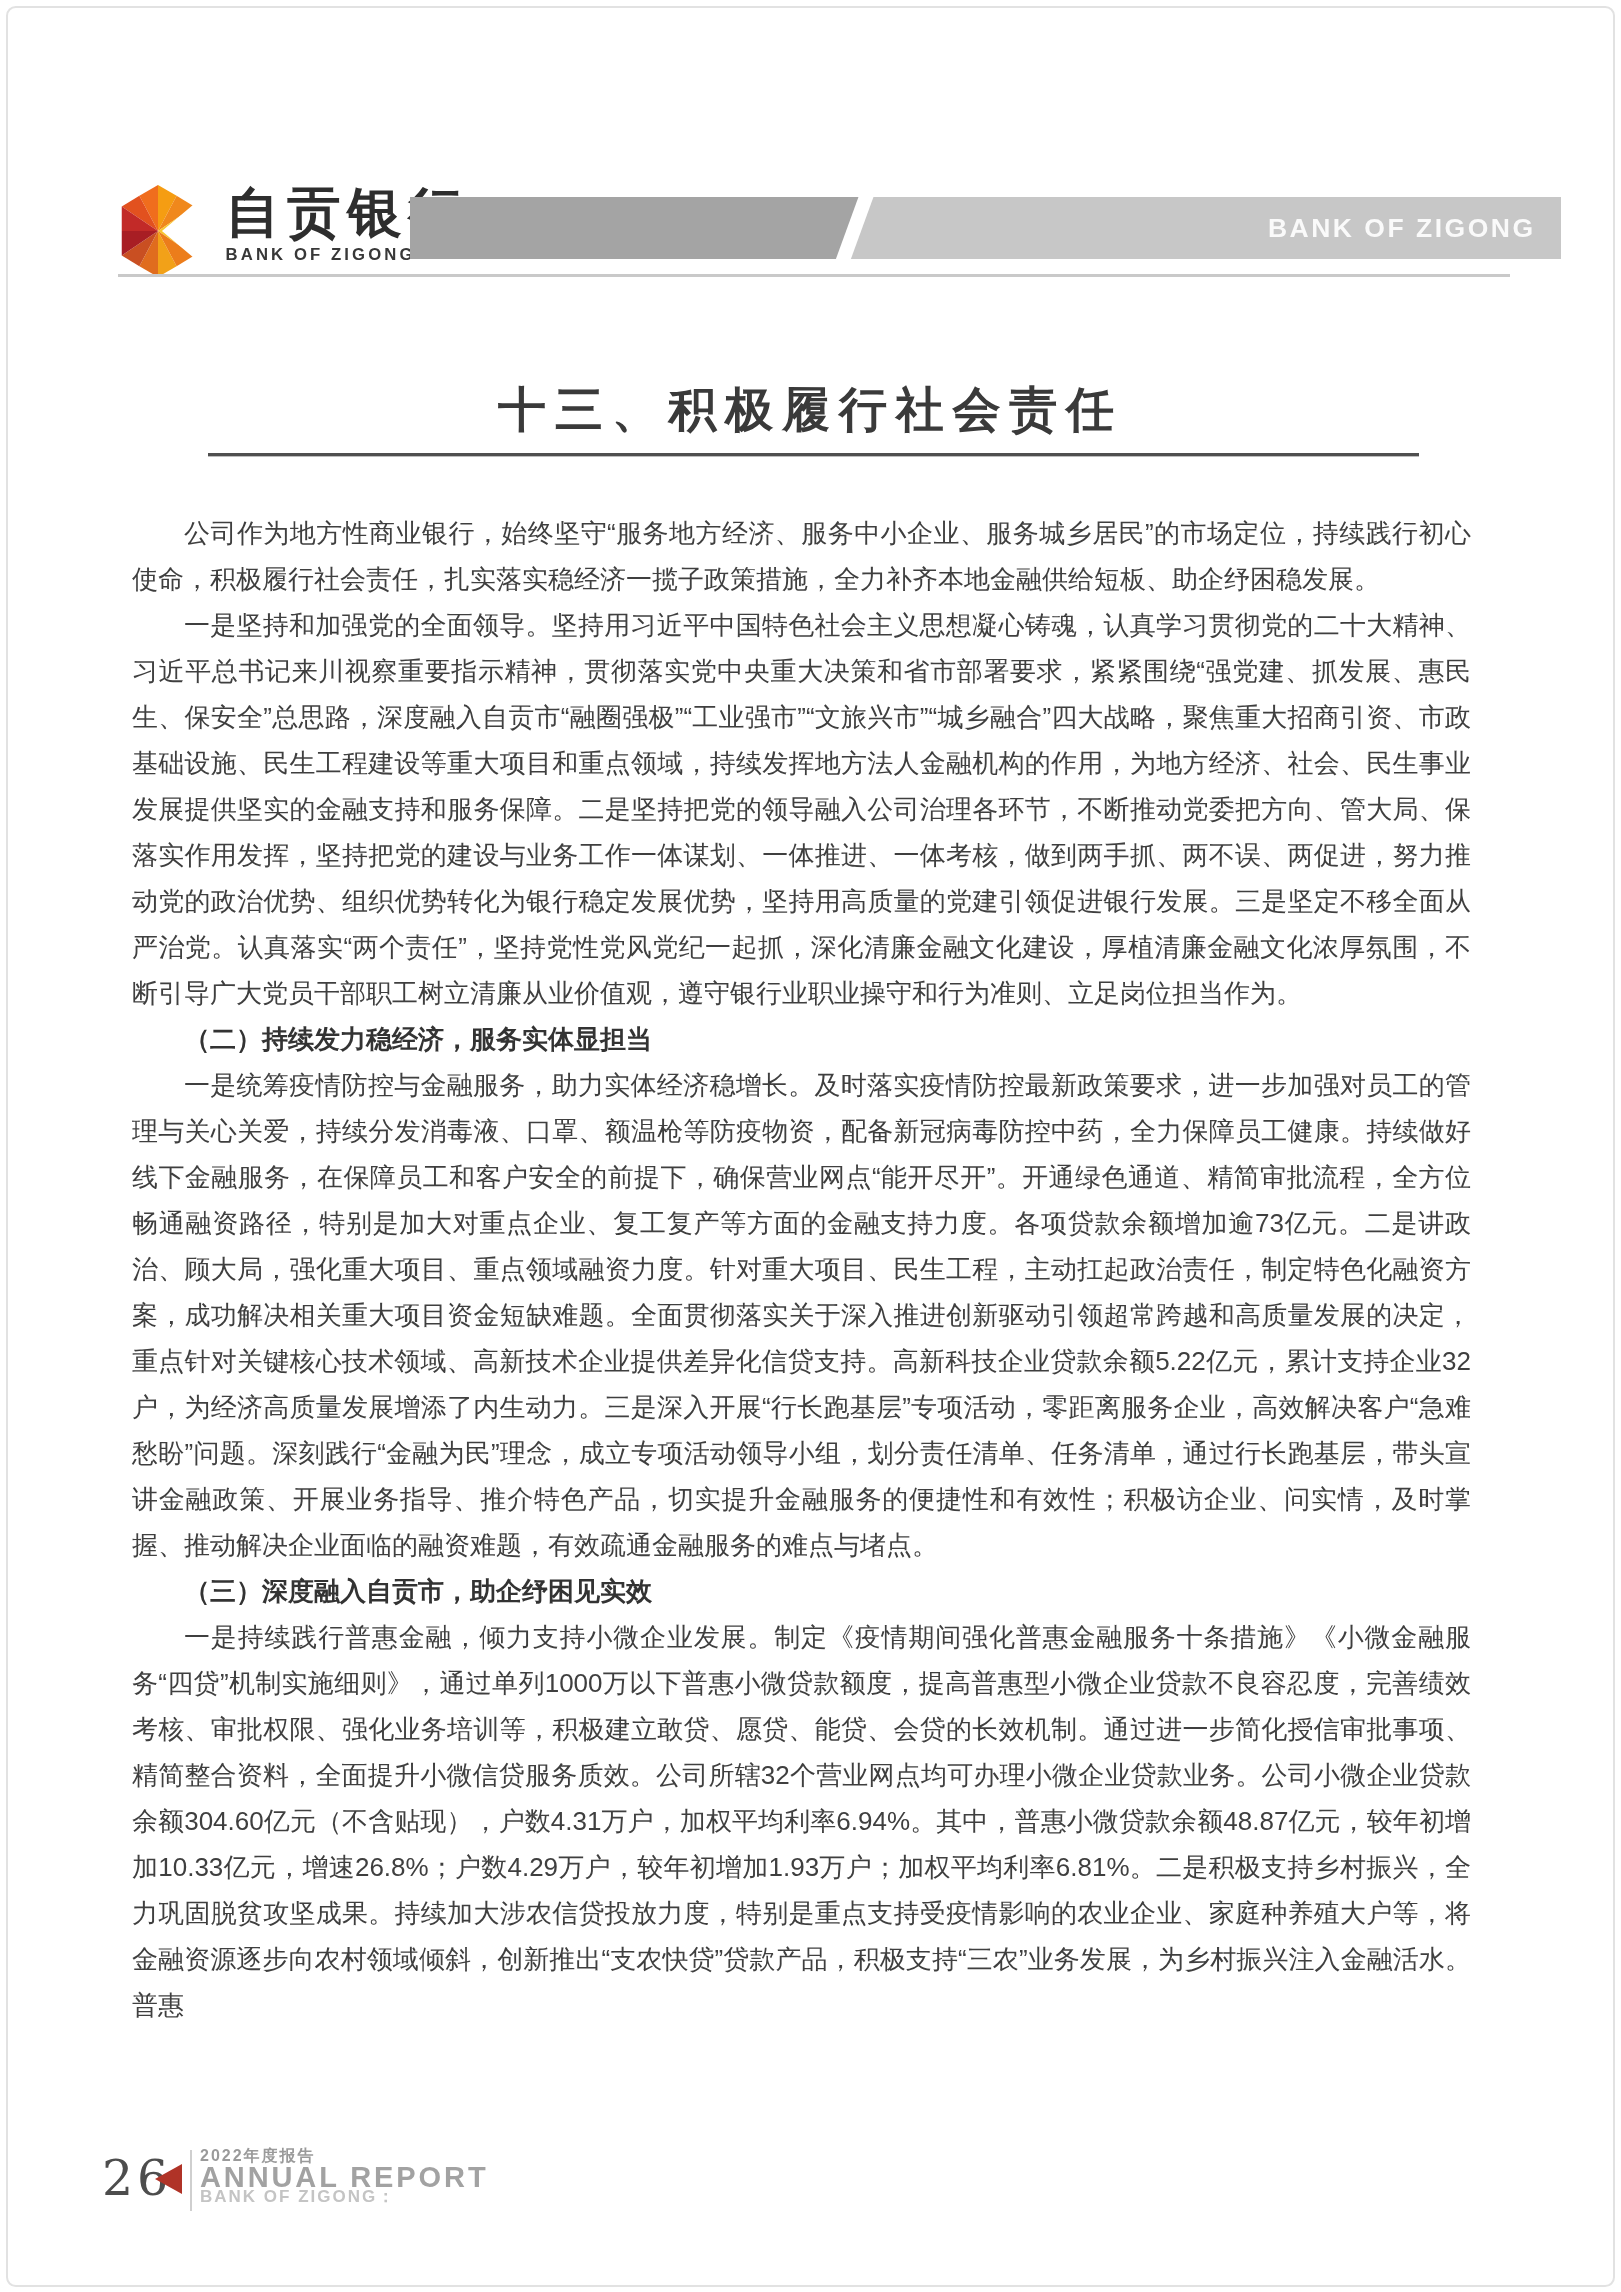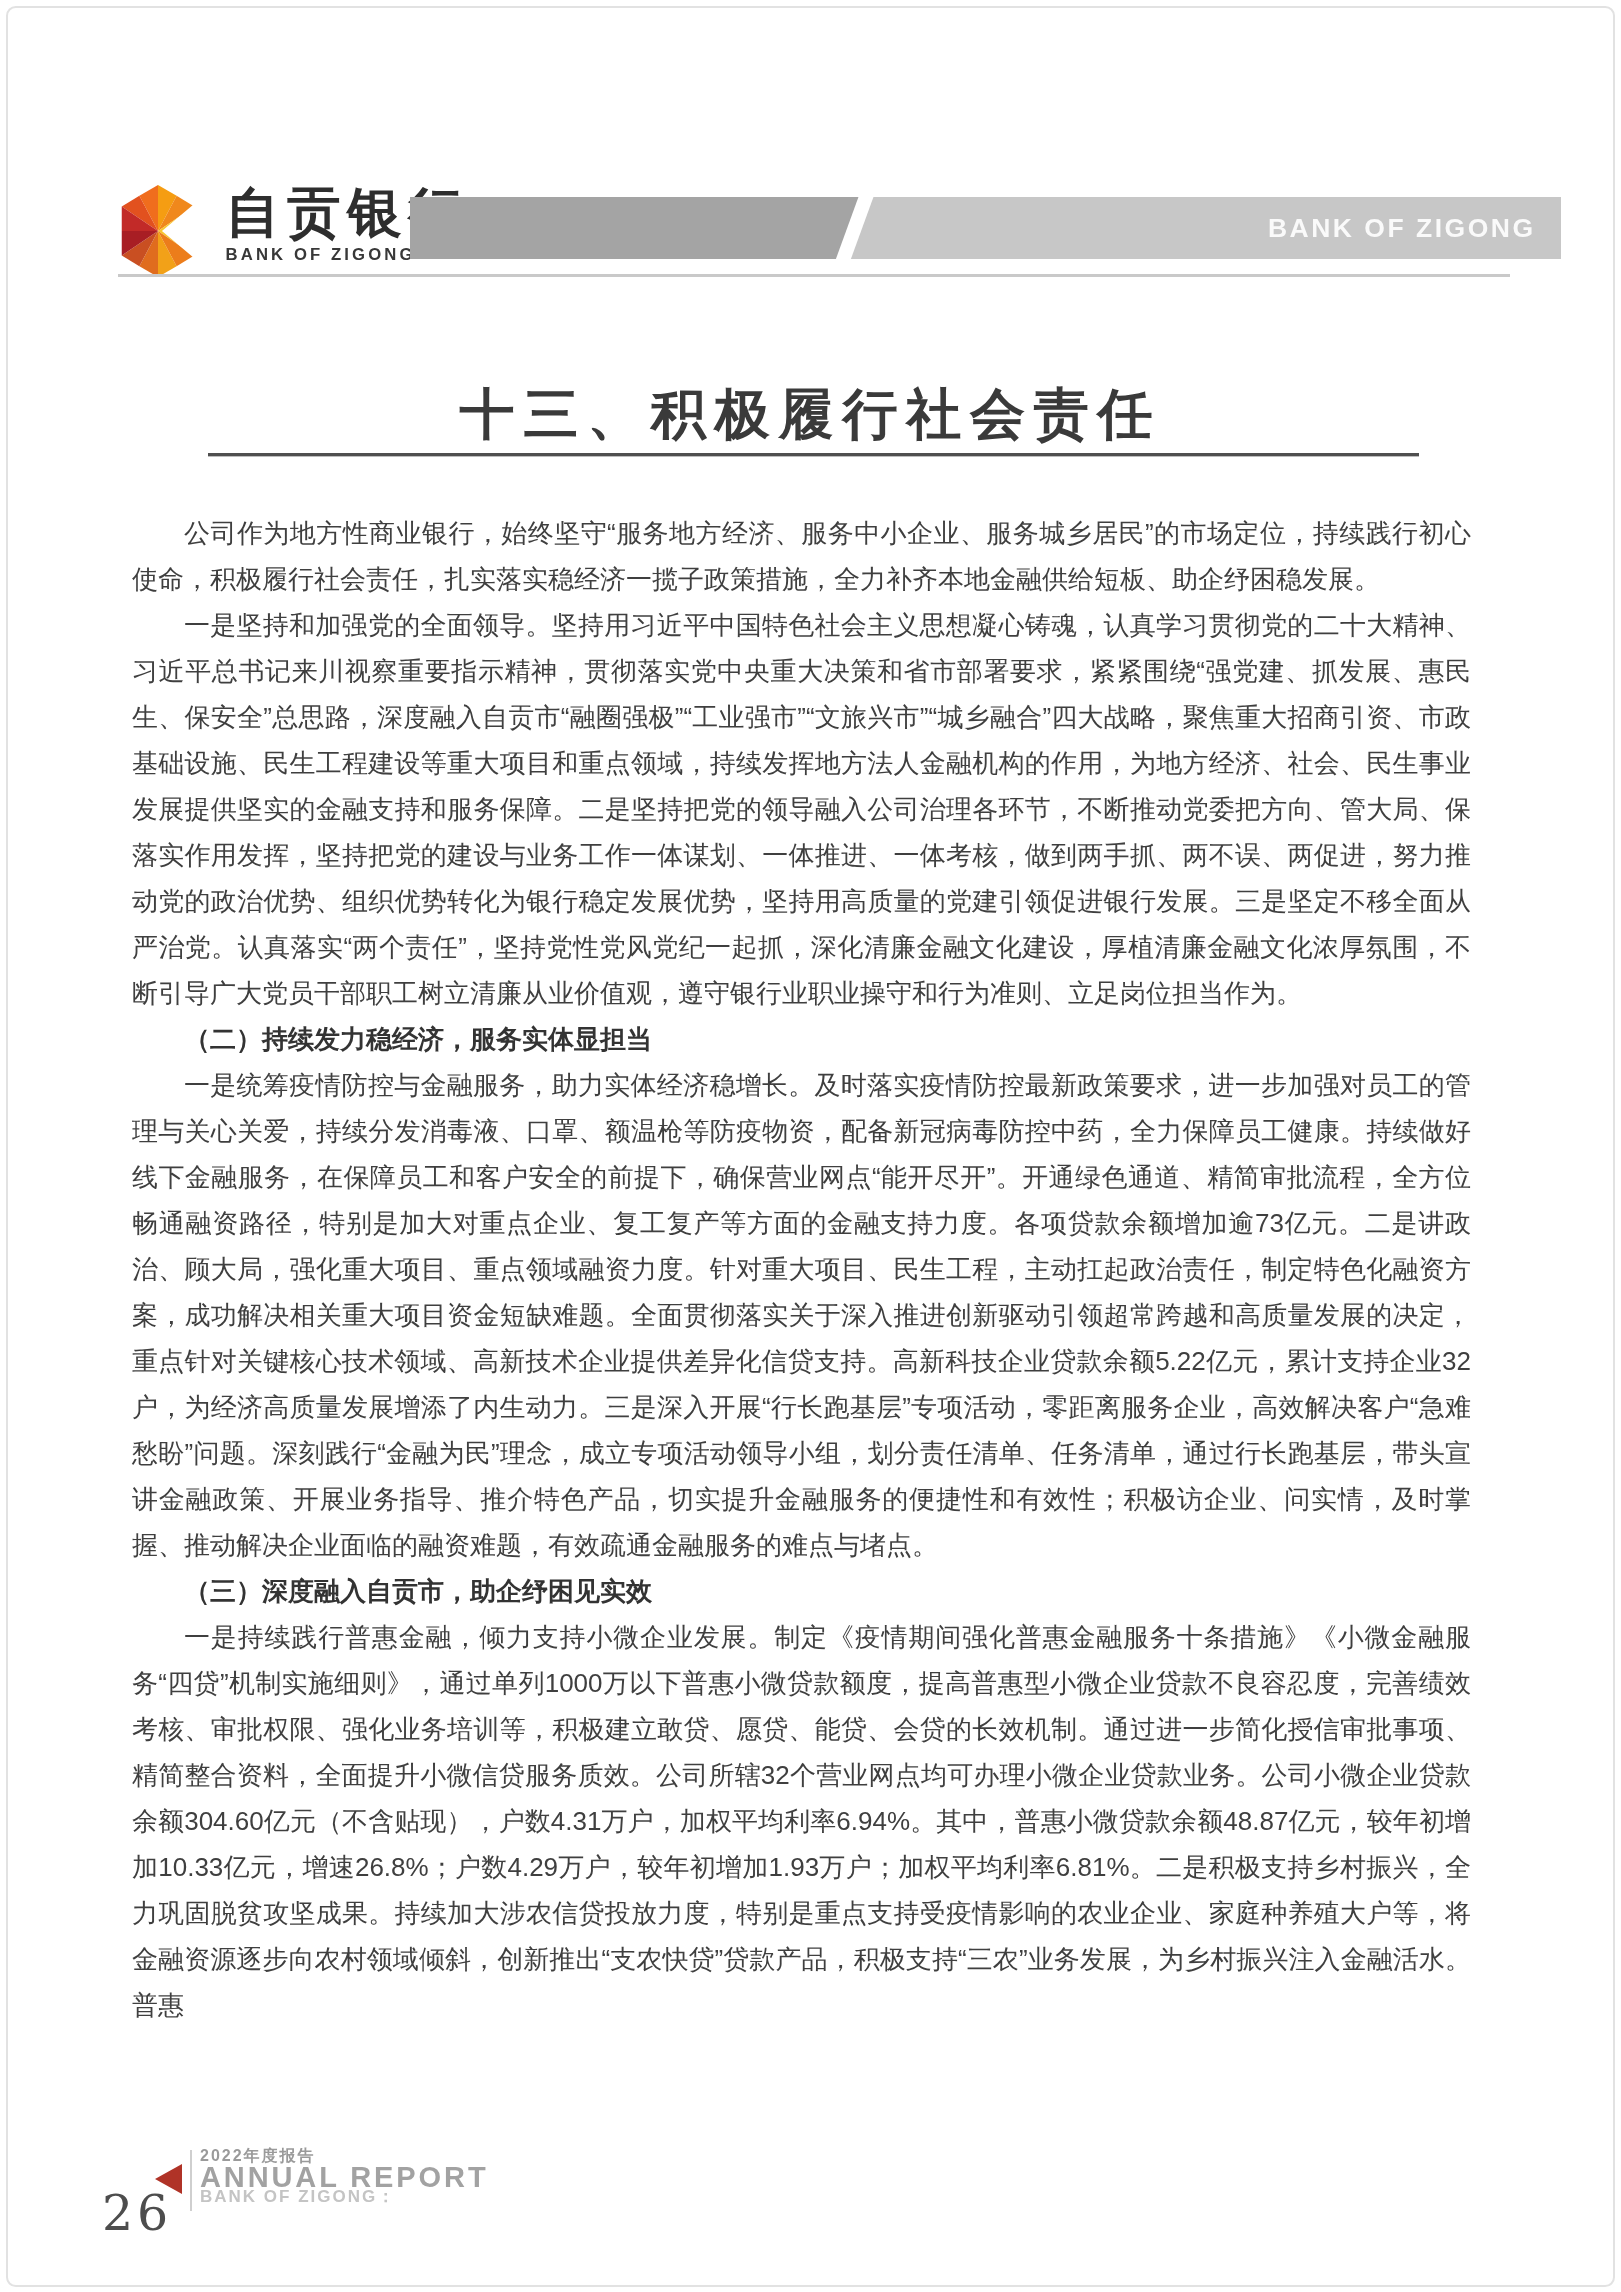--- a/index.html
+++ b/index.html
@@ -38,40 +38,40 @@
   .banner-text{
     position:absolute;right:25.5px;top:0;height:62px;line-height:62px;
     font-size:26.5px;font-weight:bold;color:rgba(255,255,255,0.9);letter-spacing:2.5px;
   }
   .header-rule{
     position:absolute;left:118px;top:274px;width:1392px;height:2.9px;background:#c9c9c9;
   }
   
   .title{
     position:absolute;left:0;top:378px;width:100%;margin:0;
-    text-align:center;font-size:55px;font-weight:bold;color:#3a3a3a;letter-spacing:8.8px;
+    text-align:center;font-size:48px;font-weight:bold;color:#3a3a3a;letter-spacing:8.8px;
   }
   .title-rule{
     position:absolute;left:208px;top:453px;width:1211px;height:0;
     border-top:3.9px solid #4f4f4f;border-bottom:2.9px solid #bdbdbd;
   }
   .title-rule-gap{position:absolute;left:208px;top:457px;width:1211px;height:1px;background:#ffffff;}
   
   .body{
     position:absolute;left:132px;top:510px;width:1339px;
     font-size:26px;line-height:46px;color:#3f3f3f;
     text-align:justify;text-justify:inter-ideograph;
   }
   .body p{margin:0;text-indent:2em;}
   .body p.sub{font-weight:bold;color:#333333;}
   
   .footer{position:absolute;left:0;top:2148px;width:100%;height:78px;}
   .pagenum{
     position:absolute;left:102px;top:2px;
-    font-family:"DejaVu Serif", serif;font-size:49px;color:#4d4d4d;letter-spacing:3.9px;margin-top:35px;
+    font-family:"DejaVu Serif", serif;font-size:49px;color:#4d4d4d;letter-spacing:3.9px;
   }
   .tri{
     position:absolute;left:155px;top:15.7px;width:0;height:0;
     border-top:15.7px solid transparent;border-bottom:15.7px solid transparent;
     border-right:27.4px solid #b03327;
   }
   .fdiv{position:absolute;left:190px;top:2px;width:2px;height:61px;background:#cfcfcf;}
   .ftext{position:absolute;left:200px;top:0;}
   .f-cn{font-size:16px;font-weight:bold;color:#9a9a9a;letter-spacing:2px;line-height:16.7px;}
   .f-en{font-size:29px;font-weight:bold;color:#a2a2a2;letter-spacing:2.9px;line-height:25.5px;}

